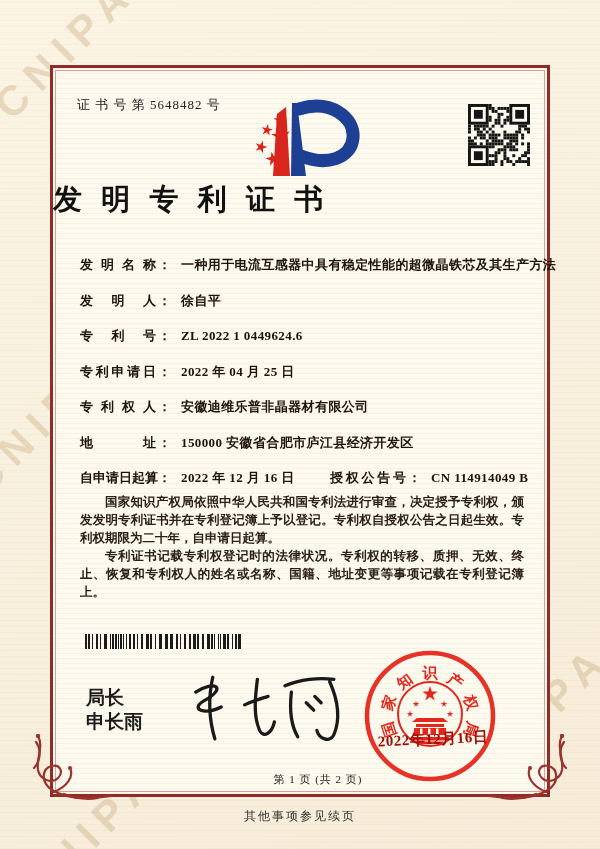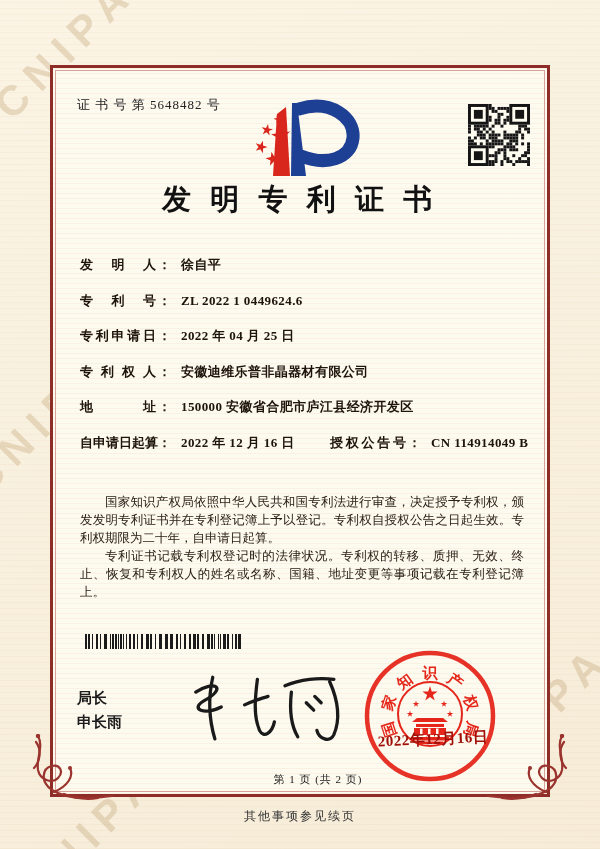--- a/index.html
+++ b/index.html
@@ -23,34 +23,34 @@
   
   .frame{position:absolute;left:50px;top:65px;width:494px;height:726px;
          border:3px solid #8e2d28;z-index:2;
          background-color:#fdfaef;
          background-image:repeating-linear-gradient(0deg, rgba(217,160,110,0.10) 0 1px, transparent 1px 5px);}
   .frame-inner{position:absolute;inset:2px;border:1px solid #d8a29a;pointer-events:none;}
   .cert-no{position:absolute;left:24px;top:28px;font-size:13px;font-weight:400;
            letter-spacing:1px;color:#222;}
   .logo{position:absolute;left:180px;top:28px;}
   .qr{position:absolute;left:415px;top:36px;}
-  .title{position:absolute;left:0;right:0;top:112px;text-align:center;
+  .title{position:absolute;left:0;right:0;top:112px;
          font-size:29px;font-weight:700;letter-spacing:6px;color:#111;}
   .fields{position:absolute;left:27px;top:188px;right:20px;}
   .frow{height:20px;margin-bottom:15.5px;white-space:nowrap;font-size:13px;color:#1d140c;position:relative;}
   .flabel{display:inline-block;width:76px;text-align:justify;text-align-last:justify;font-weight:700;vertical-align:top;}
   .fcolon{font-weight:700;margin:0 10px 0 2px;}
   .fvalue{font-weight:700;letter-spacing:0.4px;}
   .pair2{position:absolute;left:250px;top:0;}
   .para{position:absolute;left:27px;width:444px;font-size:12.5px;line-height:18px;
-        text-align:justify;text-indent:2em;color:#2a2018;font-weight:400;margin:0;}
+        text-align:justify;text-indent:2em;color:#2a2018;font-weight:700;margin:0;}
   .para1{top:425px;}
   .para2{top:479px;}
   .barcode{position:absolute;left:32px;top:566px;}
-  .director{position:absolute;left:24px;top:618px;font-size:15px;font-weight:700;
+  .director{position:absolute;left:33px;top:618px;font-size:19px;font-weight:700;
             color:#1c1c1c;line-height:24px;}
   .sig{position:absolute;left:130px;top:600px;}
   .seal{position:absolute;left:309px;top:580px;z-index:5;}
   .seal-date{position:absolute;left:312px;top:662px;width:136px;text-align:center;
              font-size:15px;font-weight:700;color:#a01008;letter-spacing:0.5px;
              transform:rotate(-2.5deg);z-index:6;}
   .pagenum{position:absolute;left:0;right:0;top:704px;text-align:center;
            font-size:11px;color:#222;letter-spacing:1px;padding-left:36px;}
   .footnote{position:absolute;left:0;right:0;top:808px;text-align:center;
             font-size:12px;color:#333;letter-spacing:2px;z-index:3;}
@@ -258,20 +258,23 @@
           <rect x="33" y="60" width="3" height="3"></rect>
           <rect x="45" y="60" width="3" height="3"></rect>
           <rect x="60" y="60" width="3" height="3"></rect>
         </g>
     </svg>
 
     <div class="title">发 明 专 利 证 书</div>
 
     <div class="fields">
       <div class="frow">
+        <span class="flabel">发明名称</span><span class="fcolon">：</span><span class="fvalue">一种用于电流互感器中具有稳定性能的超微晶铁芯及其生产方法</span>
+      </div>
+      <div class="frow">
         <span class="flabel">发明人</span><span class="fcolon">：</span><span class="fvalue">徐自平</span>
       </div>
       <div class="frow">
         <span class="flabel">专利号</span><span class="fcolon">：</span><span class="fvalue">ZL 2022 1 0449624.6</span>
       </div>
       <div class="frow">
         <span class="flabel">专利申请日</span><span class="fcolon">：</span><span class="fvalue">2022 年 04 月 25 日</span>
       </div>
       <div class="frow">
         <span class="flabel">专利权人</span><span class="fcolon">：</span><span class="fvalue">安徽迪维乐普非晶器材有限公司</span>

